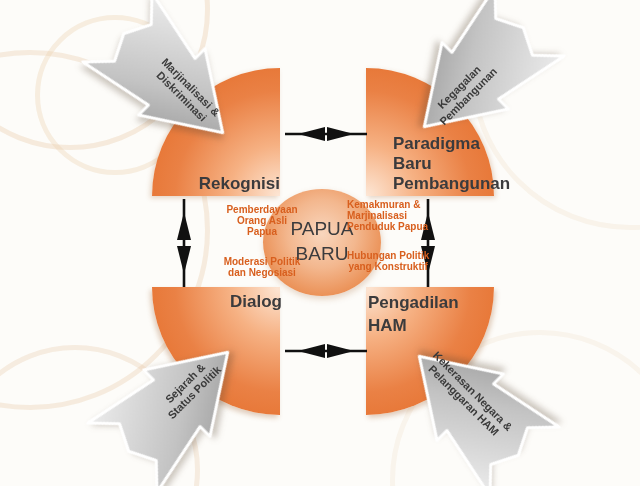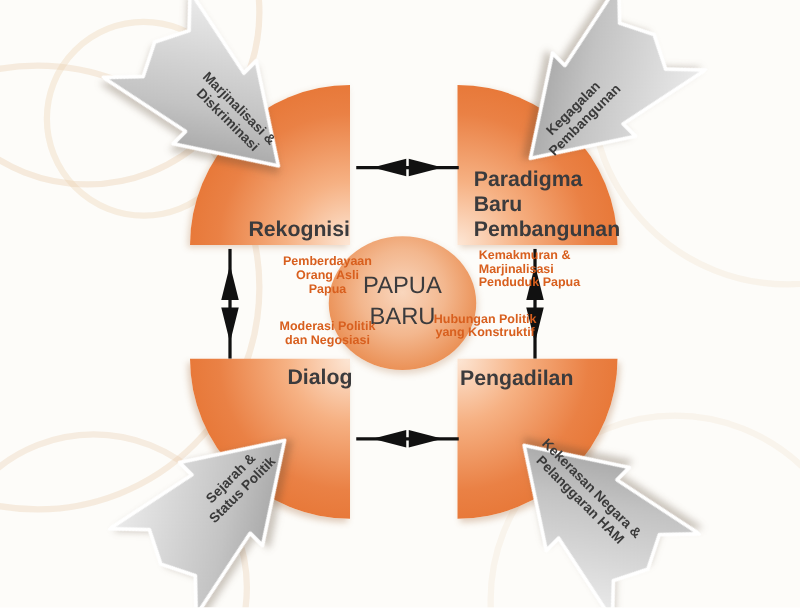--- a/index.html
+++ b/index.html
@@ -35,29 +35,29 @@
   
   .center-circle{position:absolute;left:263px;top:189px;width:118px;height:107px;border-radius:50%;z-index:1;
     background:radial-gradient(circle at 50% 42%, #f9d6bd 0%, #f3b78e 40%, #eb9258 72%, #e27434 100%);
     box-shadow:1px 3px 6px rgba(160,95,45,.25);}
   .center-title{position:absolute;left:281px;top:216px;width:82px;z-index:3;
     text-align:center;font-weight:normal;font-size:19px;line-height:25px;color:#3b3b3d;}
 
   
   .qlabel{position:absolute;z-index:3;font-weight:bold;font-size:17px;line-height:23px;color:#3b3b3d;}
   .qlabel.tl{left:180px;top:172px;width:100px;text-align:right;}
-  .qlabel.tr{left:379px;top:134px;line-height:20px;}
+  .qlabel.tr{left:393px;top:134px;line-height:20px;}
   .qlabel.bl{left:230px;top:290px;}
   .qlabel.br{left:368px;top:291px;}
 
   
   .note{position:absolute;z-index:3;font-weight:bold;font-size:10px;line-height:11px;color:#d85f1e;}
   .note.lt{left:222px;top:204px;width:80px;text-align:center;}
   .note.lb{left:222px;top:256px;width:80px;text-align:center;}
-  .note.rt{left:347px;top:199px;text-align:left;margin-left:36px;}
+  .note.rt{left:347px;top:199px;text-align:left;}
   .note.rb{left:347px;top:250px;text-align:center;}
 
   
   .conn{position:absolute;z-index:2;}
   .conn.top{left:284px;top:126px;}
   .conn.bottom{left:284px;top:343px;}
   .conn.left{left:176px;top:199px;}
   .conn.right{left:420px;top:199px;}
 
   
@@ -135,20 +135,21 @@
   <div class="qlabel tr">
     <div>Paradigma</div>
     <div>Baru</div>
     <div>Pembangunan</div>
   </div>
   <div class="qlabel bl">
     <div>Dialog</div>
   </div>
   <div class="qlabel br">
     <div>Pengadilan</div>
+    <div>HAM</div>
   </div>
 
   <div class="note lb">
     <div>Moderasi Politik</div>
     <div>dan Negosiasi</div>
   </div>
   <div class="note lt">
     <div>Pemberdayaan</div>
     <div>Orang Asli Papua</div>
   </div>

